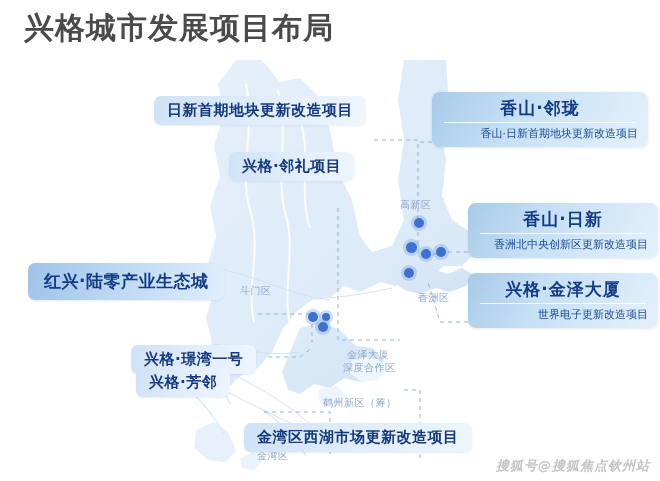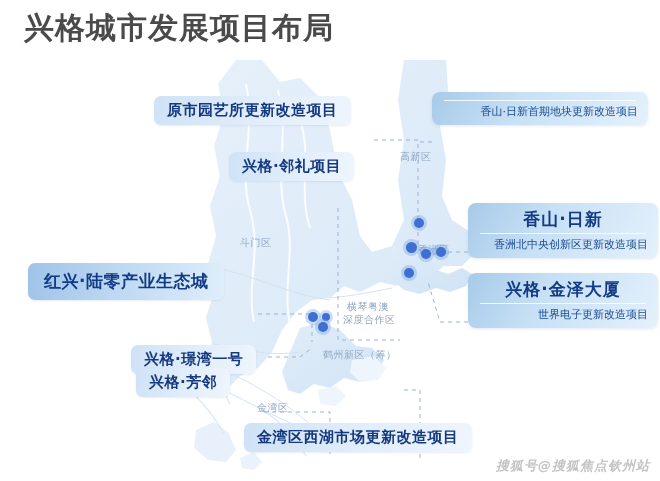--- a/index.html
+++ b/index.html
@@ -25,20 +25,21 @@
 
   
   .district{
     position:absolute;
     color:#8fa6c4;
     font-size:10px;
     letter-spacing:.5px;
     line-height:13px;
     white-space:nowrap;
     text-align:center;
+    margin-top:48px;
   }
 
   
   .dot{position:absolute;border-radius:50%;background:#3f6fd0;box-shadow:0 0 0 3px rgba(110,160,225,.35);}
   .dot.sm{width:8px;height:8px;}
   .dot.md{width:10px;height:10px;}
   .dot.lg{width:11px;height:11px;}
 
   
   .lines{position:absolute;left:0;top:0;width:660px;height:481px;pointer-events:none;}
@@ -176,48 +177,49 @@
 
         <path d="M264,322 L330,322 L330,368"></path>
 
         <path d="M420,368 L420,300 L400,300"></path>
       </g>
     </svg>
 
     <div class="district" style="left:400px;top:90px;">高新区</div>
     <div class="district" style="left:240px;top:176px;">斗门区</div>
     <div class="district" style="left:418px;top:183px;">香洲区</div>
-    <div class="district" style="left:347px;top:240px;">横琴粤澳</div>
+    <div class="district" style="left:347px;top:240px;">金泽大厦</div>
     <div class="district" style="left:343px;top:253px;">深度合作区</div>
     <div class="district" style="left:323px;top:288px;">鹤州新区（筹）</div>
     <div class="district" style="left:257px;top:341px;">金湾区</div>
 
     <div class="dot md" style="left:414px;top:158px;"></div>
     <div class="dot lg" style="left:406px;top:182px;"></div>
     <div class="dot md" style="left:421px;top:189px;"></div>
     <div class="dot md" style="left:436px;top:187px;"></div>
     <div class="dot md" style="left:404px;top:208px;"></div>
     <div class="dot md" style="left:308px;top:252px;"></div>
     <div class="dot sm" style="left:322px;top:253px;"></div>
     <div class="dot md" style="left:318px;top:262px;"></div>
   </div>
 
-  <div class="lbl" style="left:154px;top:96px;">原市园艺所更新改造项目</div>
+  <div class="lbl" style="left:154px;top:96px;">日新首期地块更新改造项目</div>
 
   <div class="lbl strong" style="left:28px;top:263px;">红兴·陆零产业生态城</div>
 
   <div class="lbl" style="left:229px;top:152px;">兴格·邻礼项目</div>
 
   <div class="lbl" style="left:131px;top:312px;margin-top:33px;">兴格·璟湾一号</div>
 
   <div class="lbl" style="left:136px;top:368px;">兴格·芳邻</div>
 
   <div class="lbl" style="left:244px;top:423px;">金湾区西湖市场更新改造项目</div>
 
   <div class="card" style="left:432px;top:92px;width:196px;">
+    <div class="ct">香山·邻珑</div>
     <div class="rule"></div>
     <div class="cs">香山·日新首期地块更新改造项目</div>
   </div>
 
   <div class="card" style="left:468px;top:203px;width:170px;">
     <div class="ct">香山·日新</div>
     <div class="rule"></div>
     <div class="cs">香洲北中央创新区更新改造项目</div>
   </div>
 

